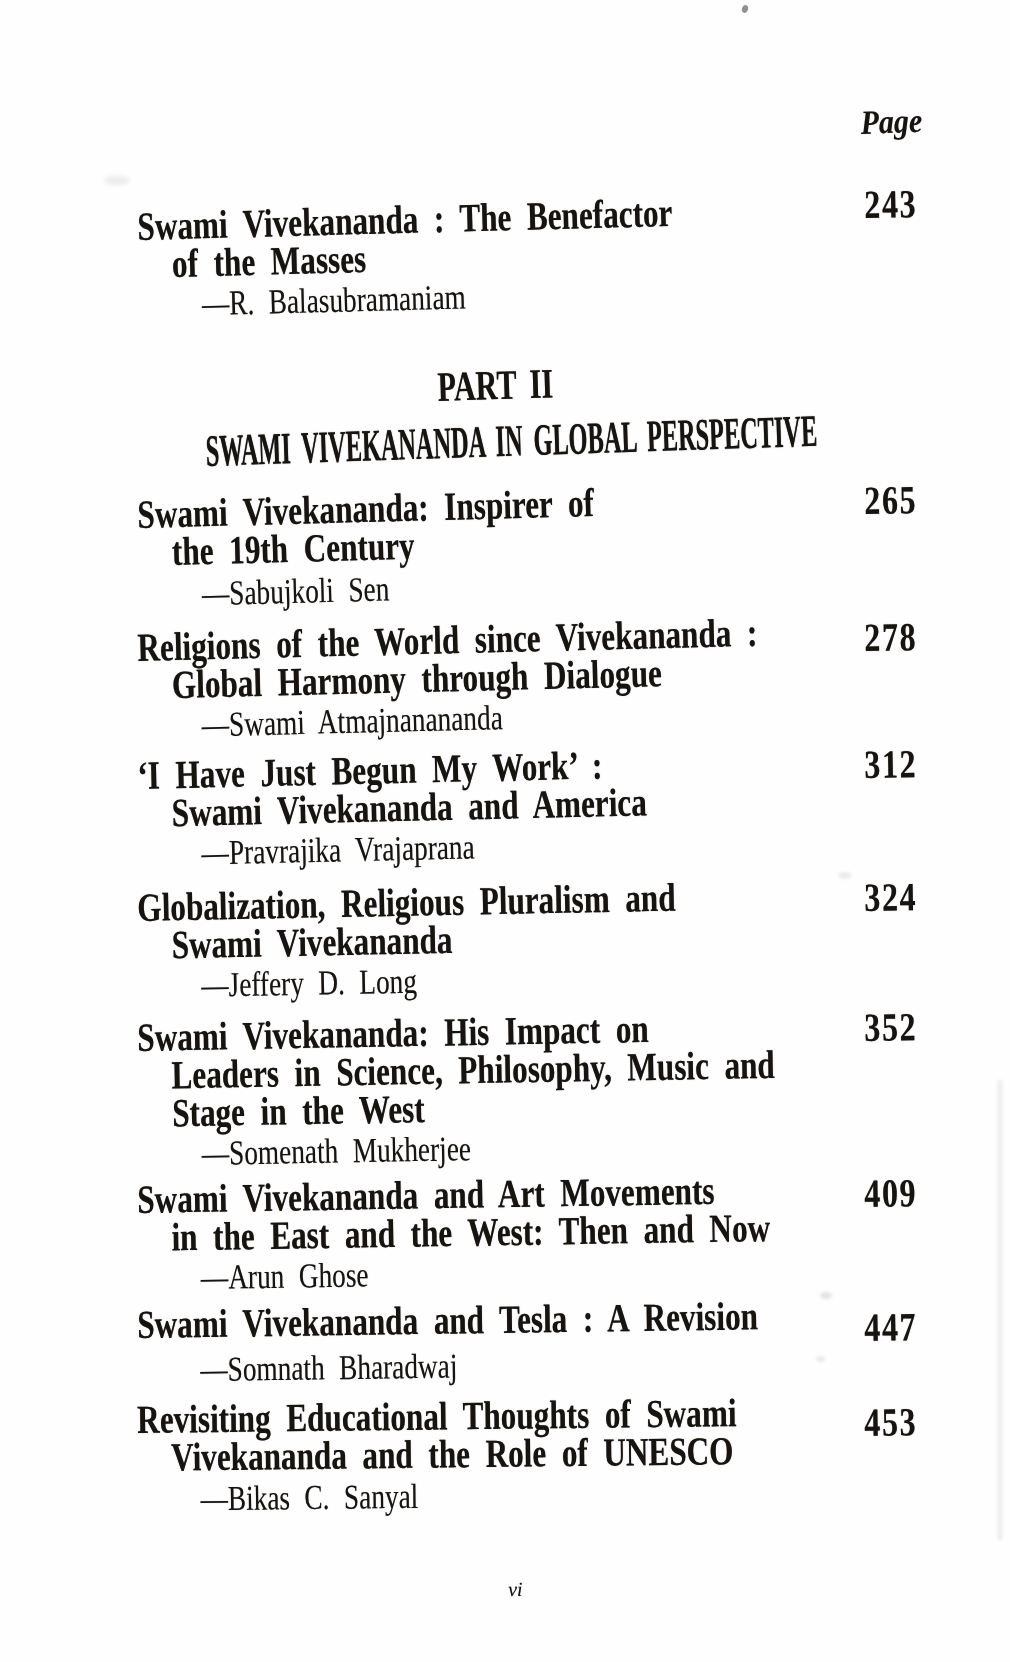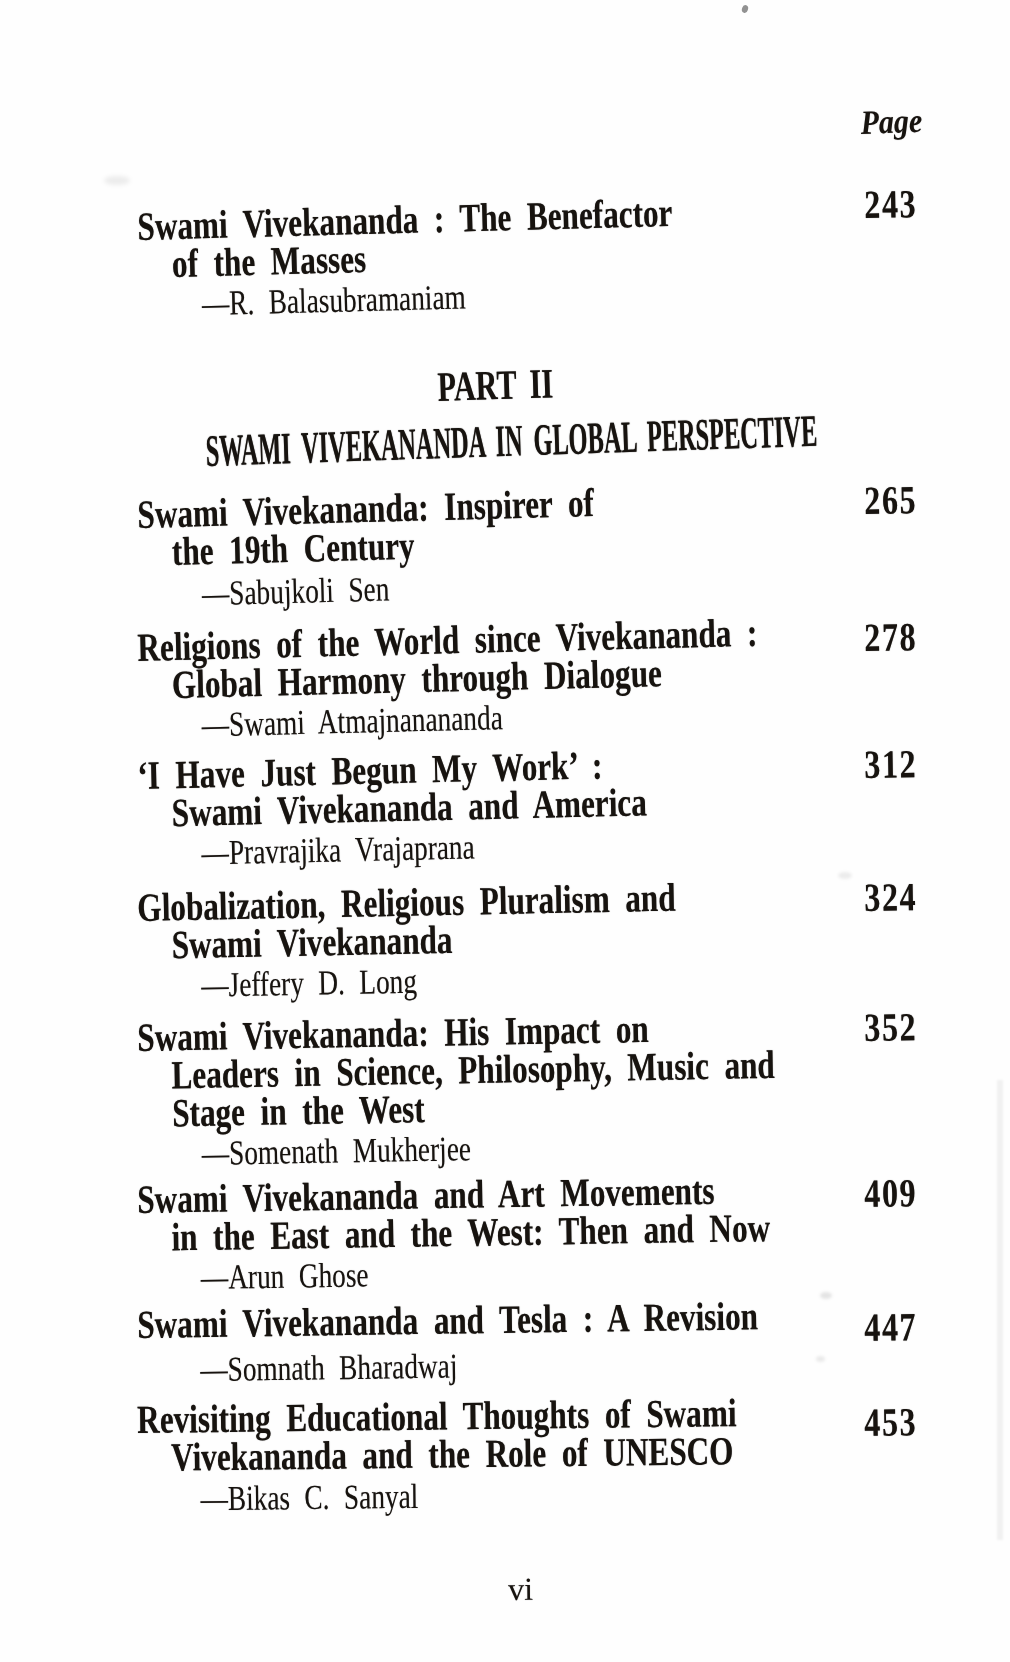--- a/index.html
+++ b/index.html
@@ -20,21 +20,21 @@
   .pgnum{position:absolute;transform-origin:0 0;font-weight:700;font-size:40px;line-height:38px;
          letter-spacing:2px;transform:rotate(-1deg) scaleX(.8);white-space:nowrap;
          text-shadow:0 0 1px rgba(10,8,5,.5);}
 
   .hdr-page{font-style:italic;font-weight:700;font-size:34px;line-height:38px;
             transform:rotate(-2deg) scaleX(.88);text-shadow:0 0 1px rgba(10,8,5,.4);}
   .part-head{font-weight:700;font-size:42px;line-height:40px;word-spacing:.2em;
              transform:rotate(-1.8deg) scaleX(.72);text-shadow:0 0 1px rgba(10,8,5,.55);}
   .sect-head{font-weight:700;font-size:45px;line-height:40px;word-spacing:.2em;
              transform:rotate(-1.9deg) scaleX(.54);text-shadow:0 0 1.4px rgba(10,8,5,.7);}
-  .footer-folio{font-weight:400;font-size:32px;line-height:34px;
+  .footer-folio{font-style:italic;font-weight:400;font-size:20px;line-height:34px;
                 transform:rotate(-.5deg);text-shadow:0 0 1px rgba(10,8,5,.4);}
 
   
   .speck{position:absolute;border-radius:50%;}
   #speck-top{left:742px;top:5px;width:6px;height:8px;background:#6d6d6d;opacity:.75;transform:rotate(18deg);}
   #smudge-left{left:104px;top:176px;width:26px;height:9px;background:rgba(0,0,0,.07);filter:blur(2px);}
   #smudge-a{left:820px;top:1292px;width:12px;height:7px;background:rgba(0,0,0,.10);filter:blur(1.5px);}
   #smudge-b{left:816px;top:1356px;width:9px;height:6px;background:rgba(0,0,0,.08);filter:blur(1.5px);}
   #smudge-c{left:838px;top:872px;width:14px;height:7px;background:rgba(0,0,0,.07);filter:blur(1.5px);}
   #edge-shadow{position:absolute;left:997px;top:1080px;width:6px;height:460px;

